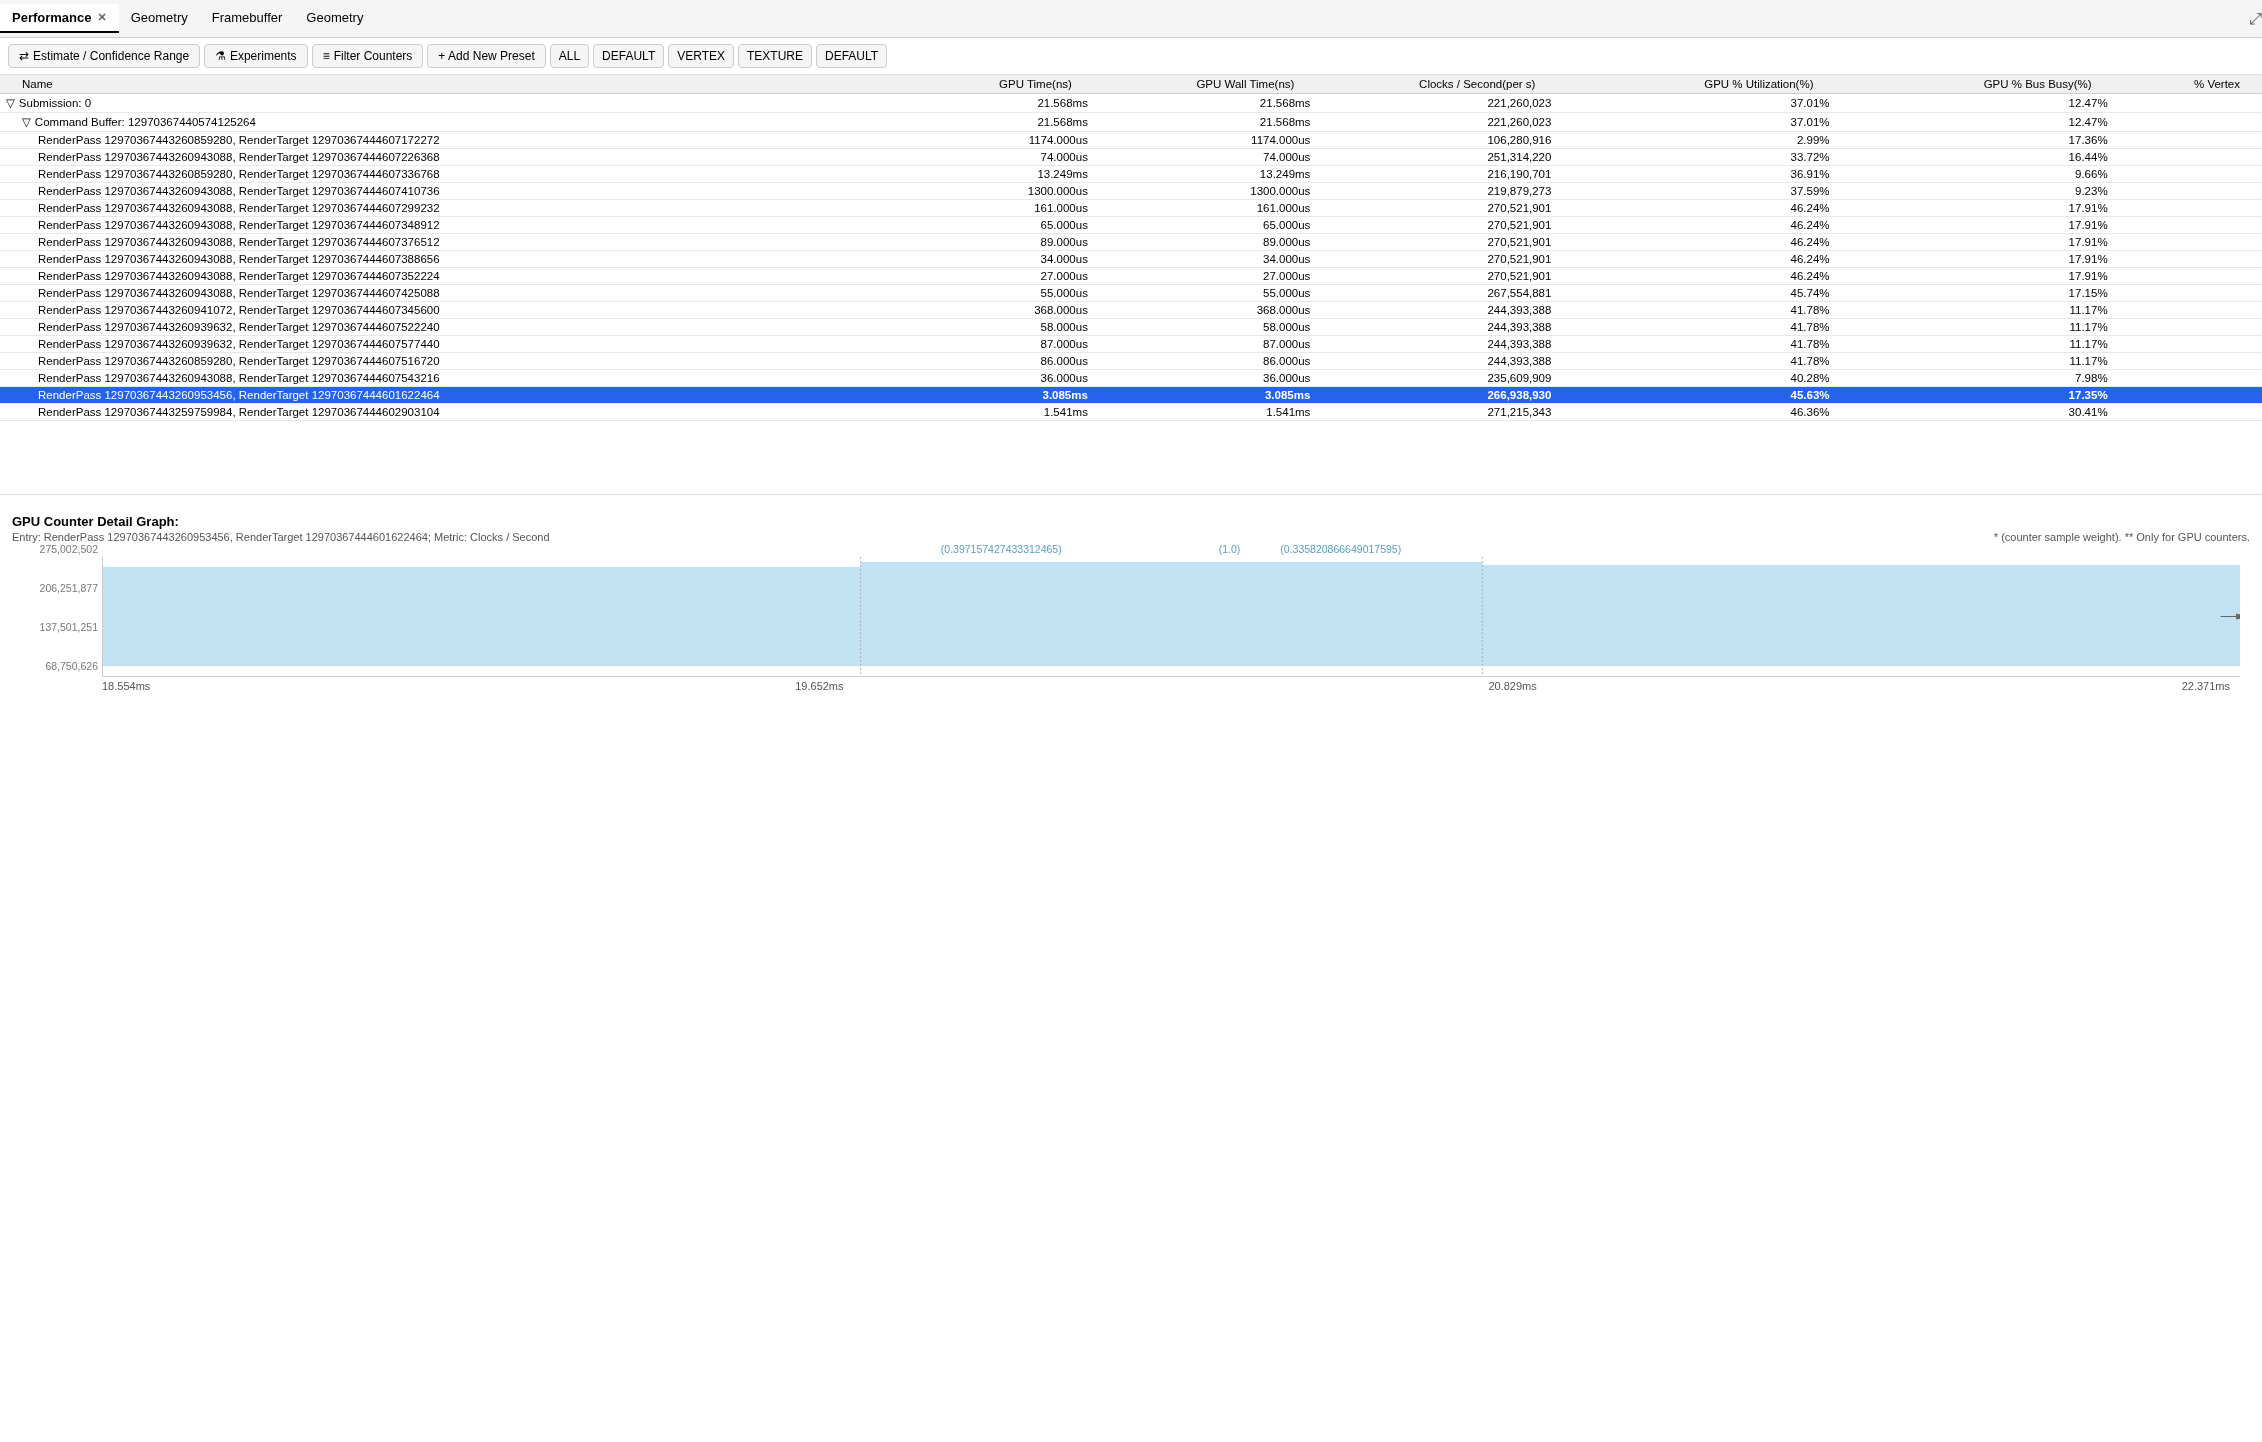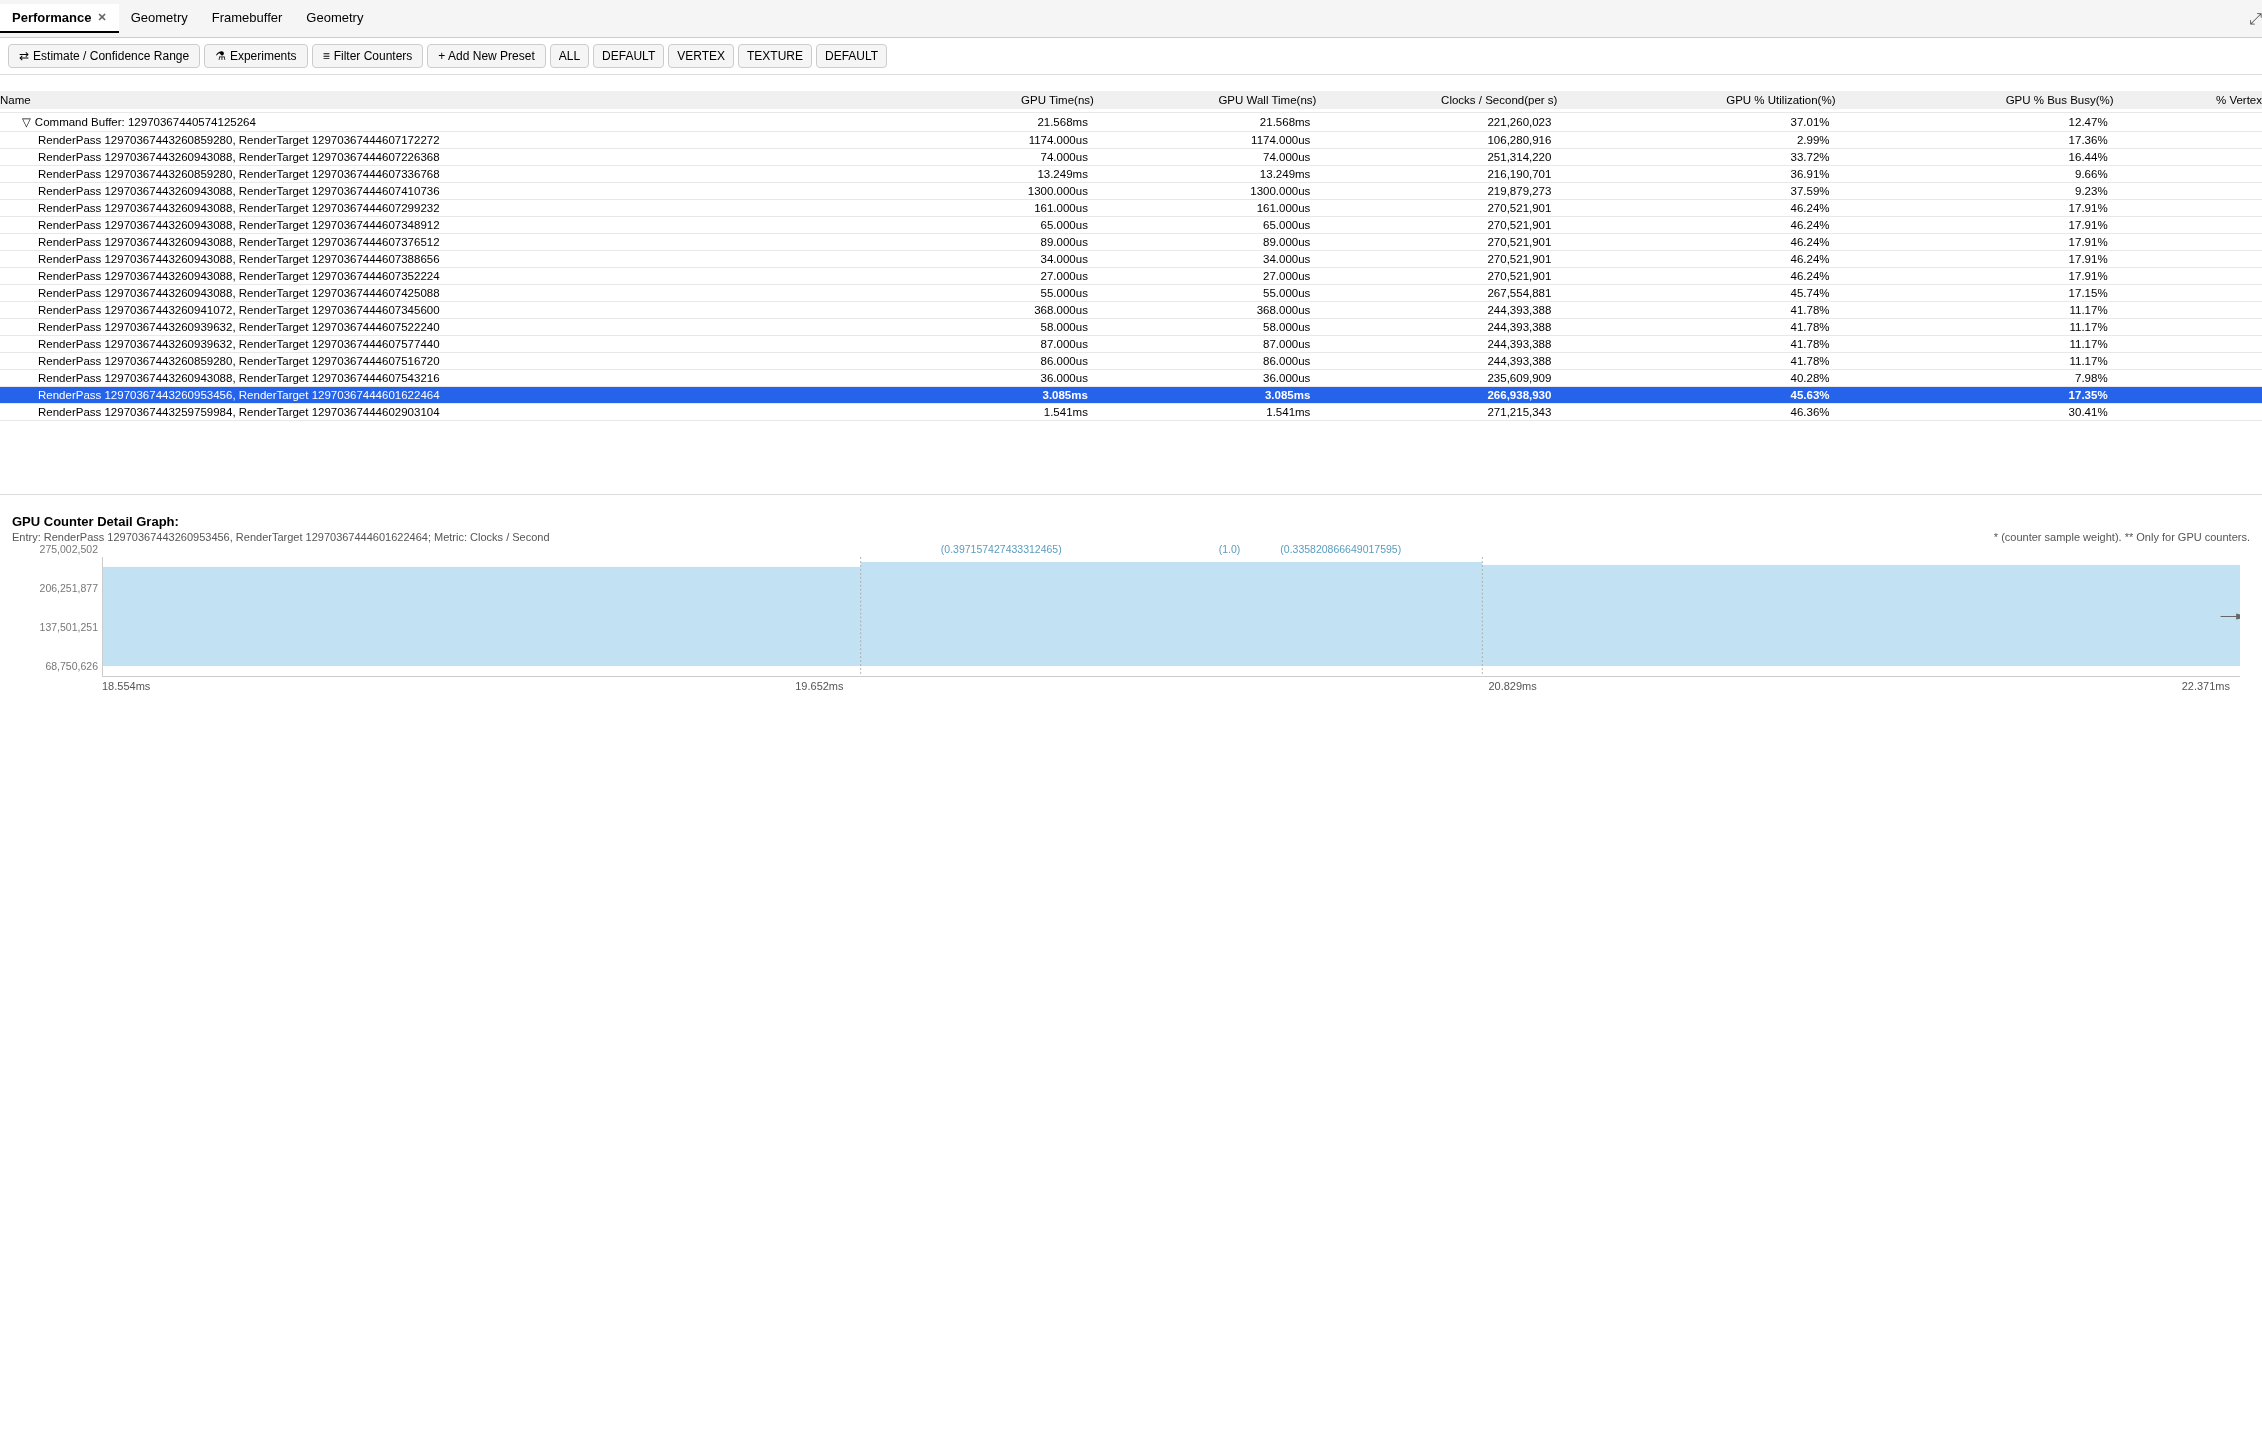--- a/index.html
+++ b/index.html
@@ -38,22 +38,22 @@
     .table-container {
       overflow-x: auto; overflow-y: auto;
       height: 420px; border-bottom: 1px solid #ddd;
     }
     table {
       width: 100%; border-collapse: collapse; font-size: 11.5px;
       table-layout: fixed;
     }
     thead th {
       background: #f0f0f0; border-bottom: 1px solid #ccc;
-      padding: 3px 0; text-align: right; font-weight: 500;
-      white-space: nowrap; position: sticky; top: 16px; z-index: 2;
+      padding: 3px 22px; text-align: right; font-weight: 500;
+      white-space: nowrap; position: sticky; top: 0; z-index: 2;
     }
     thead th:first-child { text-align: left; }
     tbody tr { border-bottom: 1px solid #e8e8e8; }
     tbody tr.selected { background: #2563eb; color: #fff; }
     tbody td { padding: 2px 6px; text-align: right; white-space: nowrap; overflow: hidden; text-overflow: ellipsis; }
     tbody td:first-child { text-align: left; }
 
     .col-name { width: 480px; }
     .col-gpu-time { width: 110px; }
     .col-gpu-wall { width: 120px; }

